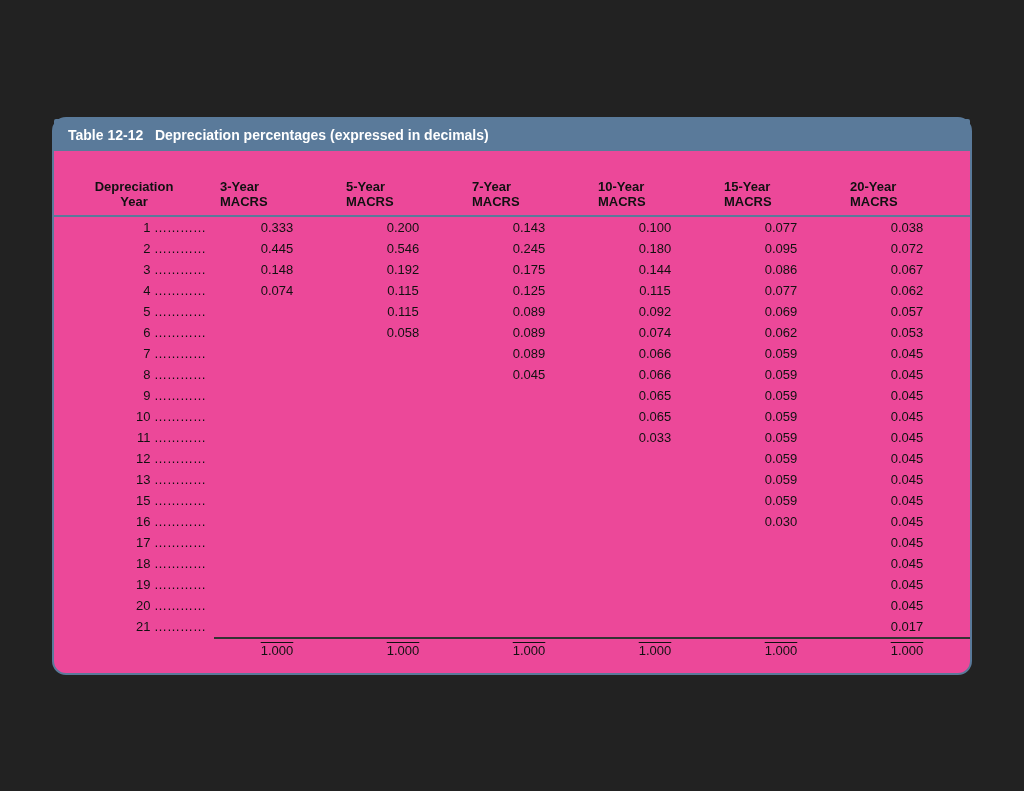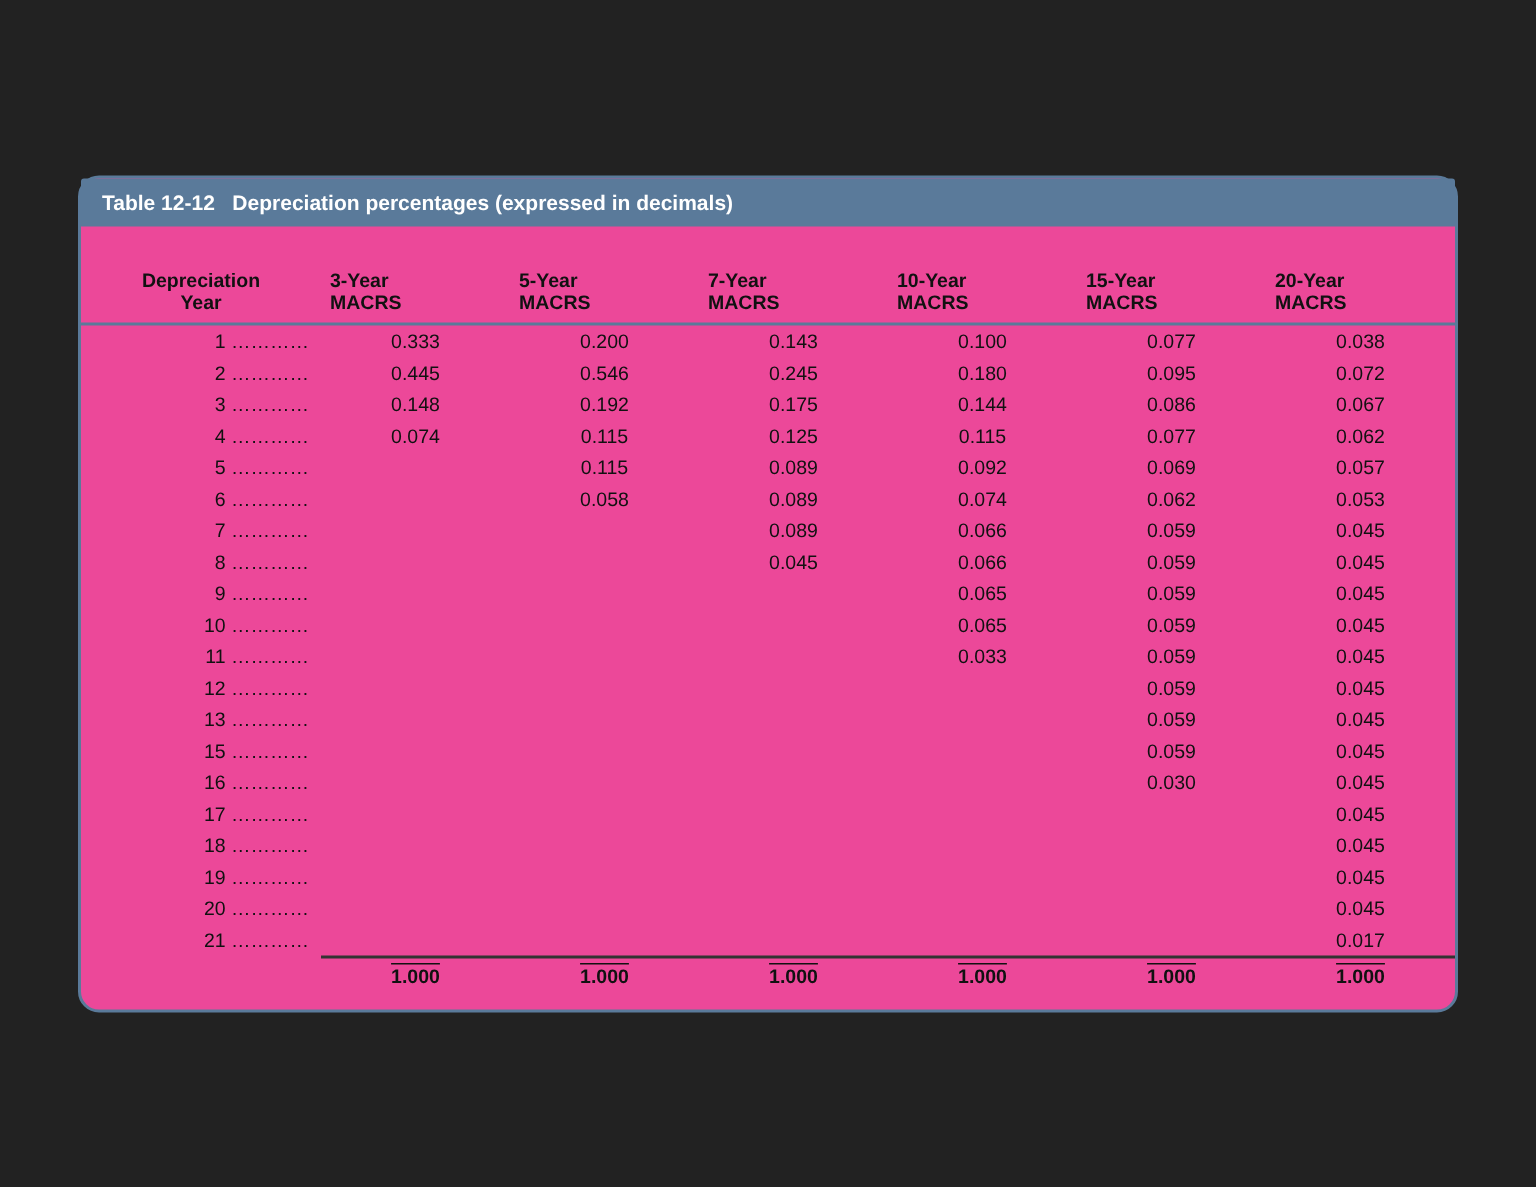--- a/index.html
+++ b/index.html
@@ -62,21 +62,20 @@
     .total-row td {
       border-top: 2px solid #333;
       font-weight: normal;
       padding-top: 4px;
     }
     .total-row td:first-child {
       border-top: none;
     }
     .overline {
       text-decoration: overline;
-      font-weight: bold;
     }
   </style>
 </head>
 <body>
 
 <div class="table-wrapper">
   <div class="table-title">
     <span class="tbl-num">Table 12-12</span>
     &nbsp;&nbsp;<span>Depreciation percentages (expressed in decimals)</span>
   </div>

